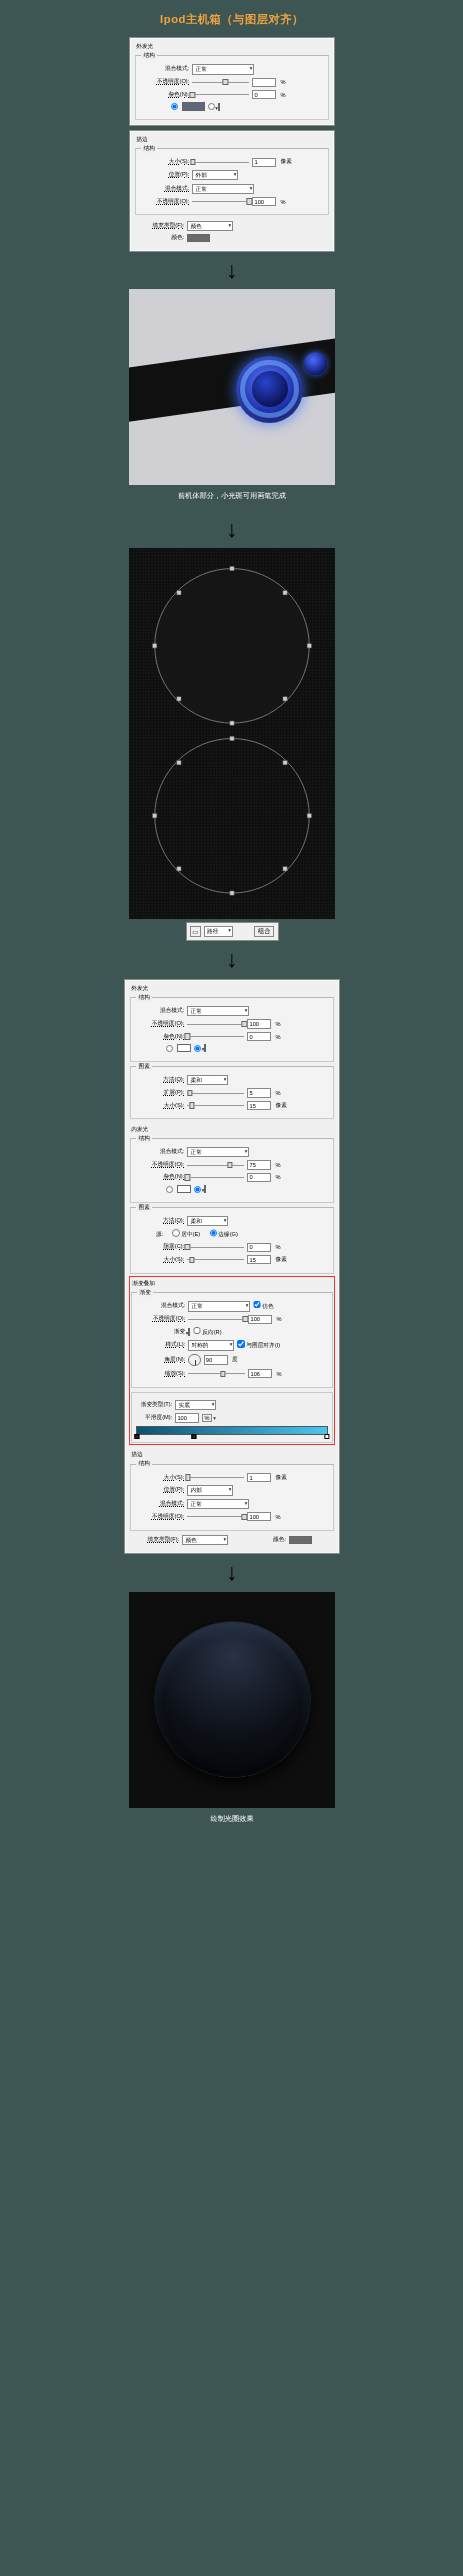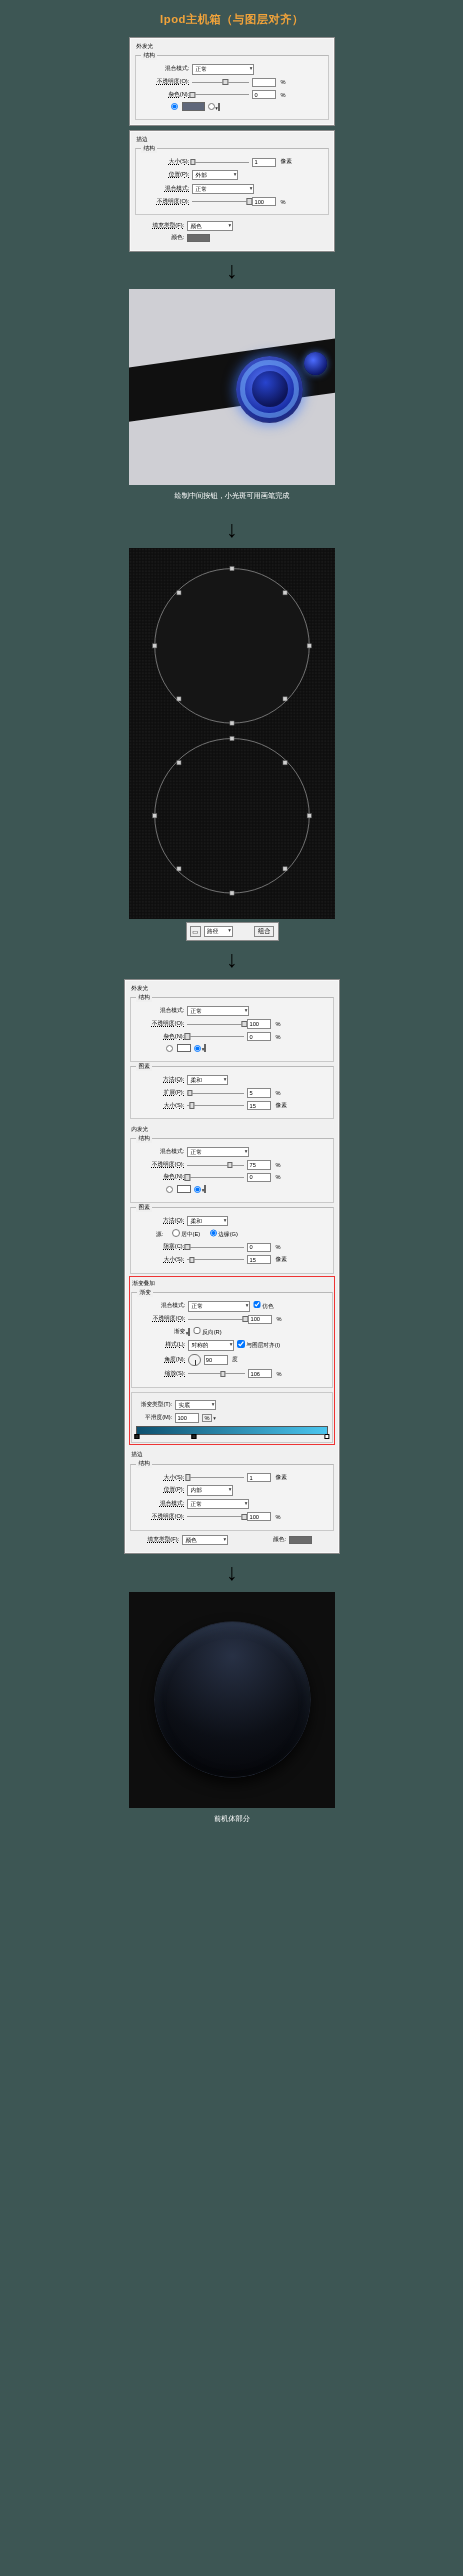--- a/index.html
+++ b/index.html
@@ -183,21 +183,21 @@
     <div class="angled">
       <div class="band b1"></div>
       <div class="band dark"></div>
       <div class="band b2"></div>
     </div>
     <div class="orb-wrap">
       <div class="orb"></div>
       <div class="orb-bud"></div>
     </div>
   </div>
-  <div class="caption">绘制中间按钮，小光斑可用画笔完成</div>
+  <div class="caption">前机体部分，小光斑可用画笔完成</div>
 
   <div class="arrow">↓</div>
 
   <div class="preview tall">
     <svg class="svgpath" viewBox="0 0 400 720">
       <rect width="400" height="720" fill="#0e0e0e"></rect>
       <defs>
         <pattern id="hc" width="6" height="6" patternUnits="userSpaceOnUse">
           <rect width="6" height="6" fill="#0e0e0e"></rect>
           <circle cx="3" cy="3" r="2" fill="#181818"></circle>
@@ -466,16 +466,16 @@
       <label class="lblsmall">颜色:</label>
       <span class="swatch dark"></span>
     </div>
   </div>
 
   <div class="arrow">↓</div>
 
   <div class="final-render">
     <div class="disc"></div>
   </div>
-  <div class="caption">前机体部分</div>
+  <div class="caption">绘制光圈效果</div>
 
 </div>
 
 
 </body></html>

